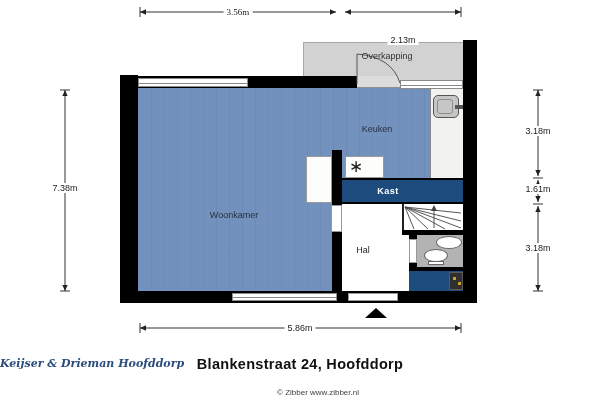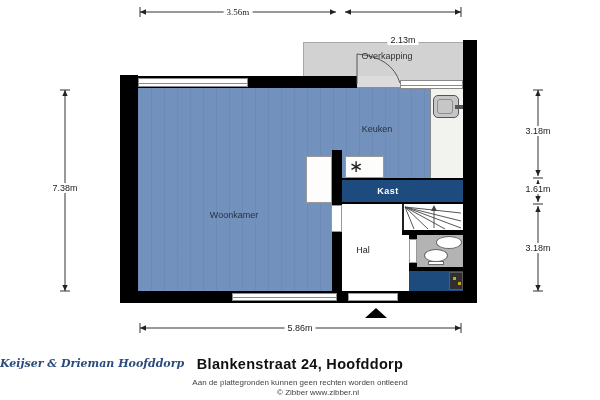--- a/index.html
+++ b/index.html
@@ -182,15 +182,14 @@
   <div class="dim dim-top1">3.56m</div>
   <div class="dim dim-top2">2.13m</div>
   <div class="dim dim-left">7.38m</div>
   <div class="dim dim-r1">3.18m</div>
   <div class="dim dim-r2">1.61m</div>
   <div class="dim dim-r3">3.18m</div>
   <div class="dim dim-bottom">5.86m</div>
 
   <div class="title">Blankenstraat 24, Hoofddorp</div>
   <div class="subtitle">Keijser &amp; Drieman Hoofddorp</div>
-  <div class="foot1">Aan de plattegronden kunnen geen rechten worden ontleend</div>
   <div class="foot2">© Zibber www.zibber.nl</div>
 </div>
 
 </body></html>

